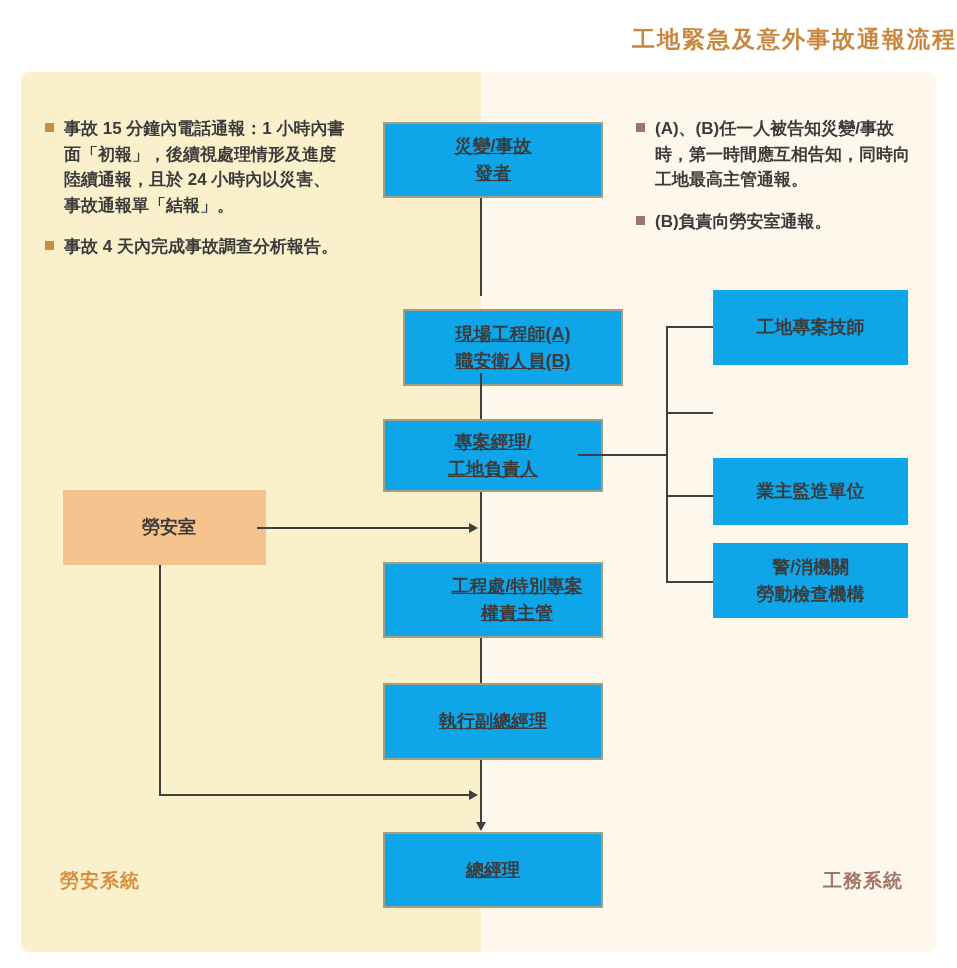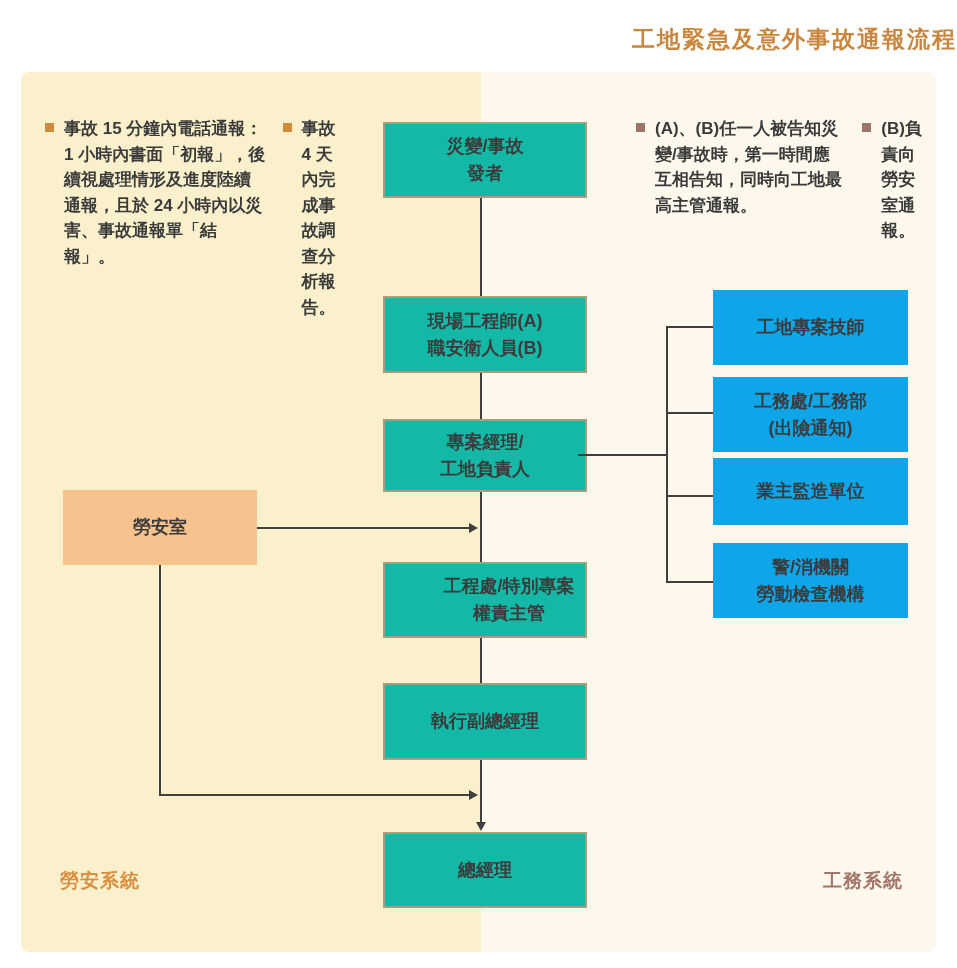--- a/index.html
+++ b/index.html
@@ -7,43 +7,43 @@
     position:relative;width:957px;height:968px;background:#ffffff;
     font-family:"Liberation Sans","DejaVu Sans",sans-serif;overflow:hidden;
   }
   .panel{position:absolute;top:72px;height:880px;}
   .panel-left{left:21px;width:460px;background:#faf0cc;border-radius:8px 0 0 8px;}
   .panel-right{left:481px;width:455px;background:#fdf8eb;border-radius:0 8px 8px 0;}
   .title{
     position:absolute;top:24px;left:0;width:100%;margin:0;text-align:right;
     font-size:23px;font-weight:bold;color:#c9863d;letter-spacing:2px;
   }
-  .notes{position:absolute;display:flex;gap:16px;}
+  .notes{position:absolute;display:flex;flex-direction:column;gap:16px;}
   .notes-left{left:45px;top:116px;width:302px;}
   .notes-right{left:636px;top:116px;width:288px;}
   .note{display:flex;gap:10px;}
   .marker{flex:0 0 auto;width:9px;height:9px;margin-top:7px;}
   .marker-orange{background:#cf8a3e;}
   .marker-mauve{background:#9b7668;}
   .note-text{font-size:17px;font-weight:bold;line-height:1.5;color:#3b3b3b;}
   .boxlabel{
     display:flex;align-items:center;justify-content:center;text-align:center;
     font-size:18px;font-weight:bold;color:#3b3b3b;line-height:1.5;white-space:pre-line;
   }
   .fbox{
-    position:absolute;left:383px;width:204px;background:#14b8a6;
-    border:2px solid #a69e7f;box-sizing:border-box;
+    position:absolute;left:383px;width:220px;background:#0ea5e9;
+    border:2px solid #a69e7f;box-sizing:border-box;text-decoration:underline;
   }
   .fbox1{top:122px;height:76px;}
-  .fbox2{top:296px;height:77px;}
+  .fbox2{top:309px;height:77px;margin-left:20px;}
   .fbox3{top:419px;height:73px;}
   .fbox4{top:562px;height:76px;padding-left:48px;}
   .fbox5{top:683px;height:77px;}
   .fbox6{top:832px;height:76px;}
-  .laoan{position:absolute;left:63px;top:490px;width:194px;height:75px;background:#f6c28e;}
+  .laoan{position:absolute;left:63px;top:490px;width:194px;height:75px;background:#f6c28e;padding-left:9px;}
   .rbox{position:absolute;left:713px;width:195px;background:#0ea5e9;}
   .rbox1{top:290px;height:75px;}
   .rbox2{top:377px;height:75px;}
   .rbox3{top:458px;height:67px;text-align:center;}
   .rbox4{top:543px;height:75px;}
   .line{position:absolute;background:#3f3f3f;}
   .arrow-right{
     position:absolute;width:0;height:0;
     border-top:5px solid transparent;border-bottom:5px solid transparent;
     border-left:9px solid #3f3f3f;
@@ -96,22 +96,20 @@
   <div class="fbox fbox3 boxlabel">專案經理/
 工地負責人</div>
   <div class="fbox fbox4 boxlabel">工程處/特別專案
 權責主管</div>
   <div class="fbox fbox6 boxlabel">總經理</div>
   <div class="fbox fbox5 boxlabel">執行副總經理</div>
 
   <div class="laoan boxlabel">勞安室</div>
 
   <div class="rbox rbox1 boxlabel">工地專案技師</div>
-  <div class="rbox rbox2 boxlabel">工務處/工務部
-(出險通知)</div>
   <div class="rbox rbox3 boxlabel">業主監造單位</div>
   <div class="rbox rbox4 boxlabel">警/消機關
 勞動檢查機構</div>
 
   <div class="line" style="left:480px;top:198px;width:2px;height:98px;"></div>
   <div class="line" style="left:480px;top:373px;width:2px;height:46px;"></div>
   <div class="line" style="left:480px;top:492px;width:2px;height:70px;"></div>
   <div class="line" style="left:480px;top:638px;width:2px;height:45px;"></div>
   <div class="line" style="left:480px;top:760px;width:2px;height:63px;"></div>
   <div class="arrow-down" style="left:476px;top:822px;"></div>

